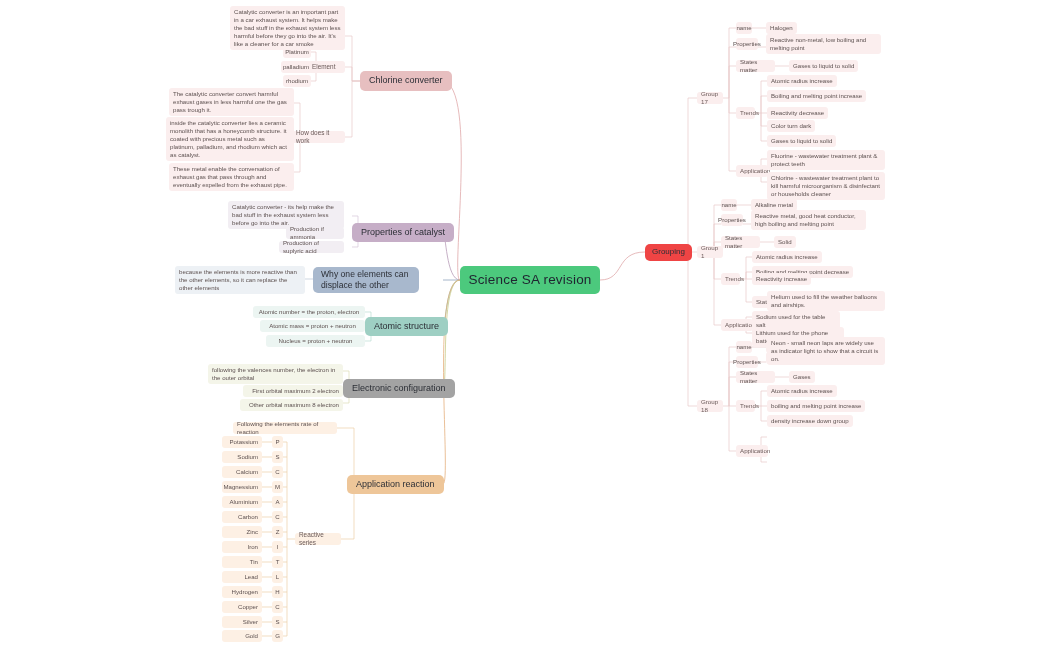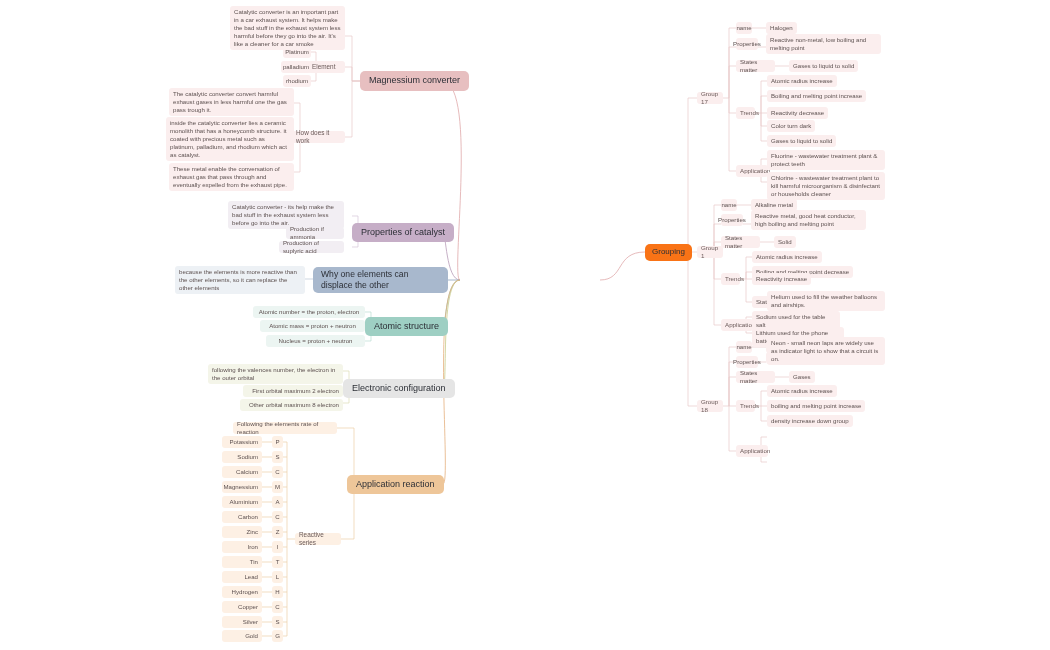--- a/index.html
+++ b/index.html
@@ -39,23 +39,23 @@
 
   
   .branch{
     font-size:9px;border-radius:5px;padding:0 9px;
     color:#2c2f36;
   }
   .b-cat{background:#e7bfc0;}
   .b-app{background:#c6aec7;}
   .b-why{background:#a8b8cd;}
   .b-atom{background:#9ecfc3;}
-  .b-elec{background:#e5e5e5;}
+  .b-elec{background:#a3a3a3;}
   .b-disp{background:#eec699;}
-  .b-group{background:#f97316;}
+  .b-group{background:#ef4444;}
 
   
   .t-pink{background:#fbeeee;}
   .t-purple{background:#f2eef3;}
   .t-blue{background:#edf1f5;}
   .t-teal{background:#ecf5f2;}
   .t-olive{background:#f4f5e9;}
   .t-orange{background:#fdf0e4;}
 </style>
 </head>
@@ -207,41 +207,42 @@
       <path d="M775 66 L 789 66"></path>
       <path d="M737 205 L 751 205"></path>
       <path d="M743 224 L 751 224"></path>
       <path d="M760 242 L 774 242"></path>
       <path d="M752 347 L 766 347"></path>
       <path d="M758 362 L 766 362"></path>
       <path d="M775 377 L 789 377"></path>
     </g>
   </svg>
 
-
-  <div class="node branch b-cat" style="left:360px;top:71px;height:20px;">Magnessium converter</div>
+  <div class="node" id="central">Science SA revision</div>
+
+  <div class="node branch b-cat" style="left:360px;top:71px;height:20px;">Chlorine converter</div>
 
   <div class="node leaf t-pink" style="left:230px;top:6px;width:115px;">Catalytic converter is an important part in a car exhaust system. It helps make the bad stuff in the exhaust system less harmful before they go into the air. It's like a cleaner for a car smoke</div>
 
   <div class="node mid t-pink c" style="left:308px;top:61px;width:37px;height:12px;">Element</div>
   <div class="node leaf t-pink c" style="left:283px;top:46px;width:28px;height:12px;">Platinum</div>
   <div class="node leaf t-pink c" style="left:281px;top:61px;width:30px;height:12px;">palladium</div>
   <div class="node leaf t-pink c" style="left:283px;top:75px;width:28px;height:12px;">rhodium</div>
 
   <div class="node mid t-pink c" style="left:292px;top:131px;width:53px;height:12px;">How does it work</div>
   <div class="node leaf t-pink" style="left:169px;top:88px;width:125px;">The catalytic converter convert harmful exhaust gases in less harmful one the gas pass trough it.</div>
   <div class="node leaf t-pink" style="left:166px;top:117px;width:128px;">inside the catalytic converter lies a ceramic monolith that has a honeycomb structure. it coated with precious metal such as platinum, palladium, and rhodium which act as catalyst.</div>
   <div class="node leaf t-pink" style="left:169px;top:163px;width:125px;">These metal enable the conversation of exhaust gas that pass through and eventually expelled from the exhaust pipe.</div>
 
   <div class="node branch b-app" style="left:352px;top:223px;height:19px;">Properties of catalyst</div>
   <div class="node leaf t-purple" style="left:228px;top:201px;width:116px;">Catalytic converter - its help make the bad stuff in the exhaust system less before go into the air.</div>
   <div class="node leaf t-purple r" style="left:286px;top:227px;width:58px;height:12px;">Production if ammonia</div>
   <div class="node leaf t-purple r" style="left:279px;top:241px;width:65px;height:12px;">Production of suplyric acid</div>
 
-  <div class="node branch b-why" style="left:313px;top:267px;width:135px;height:26px;font-size:8.6px;padding:9px 8px;">Why one elements can displace the other</div>
+  <div class="node branch b-why" style="left:313px;top:267px;width:106px;height:26px;font-size:8.6px;padding:9px 8px;">Why one elements can displace the other</div>
   <div class="node leaf t-blue" style="left:175px;top:266px;width:130px;">because the elements is more reactive than the other elements, so it can replace the other elements</div>
 
   <div class="node branch b-atom" style="left:365px;top:317px;height:19px;">Atomic structure</div>
   <div class="node leaf t-teal c" style="left:253px;top:306px;width:112px;height:12px;">Atomic number = the proton, electron</div>
   <div class="node leaf t-teal c" style="left:260px;top:320px;width:105px;height:12px;">Atomic mass = proton + neutron</div>
   <div class="node leaf t-teal c" style="left:266px;top:335px;width:99px;height:12px;">Nucleus = proton + neutron</div>
 
   <div class="node branch b-elec" style="left:343px;top:379px;height:19px;">Electronic configuration</div>
   <div class="node leaf t-olive" style="left:208px;top:364px;width:135px;">following the valences number, the electron in the outer orbital</div>
   <div class="node leaf t-olive r" style="left:243px;top:385px;width:100px;height:12px;">First orbital maximum 2 electron</div>

